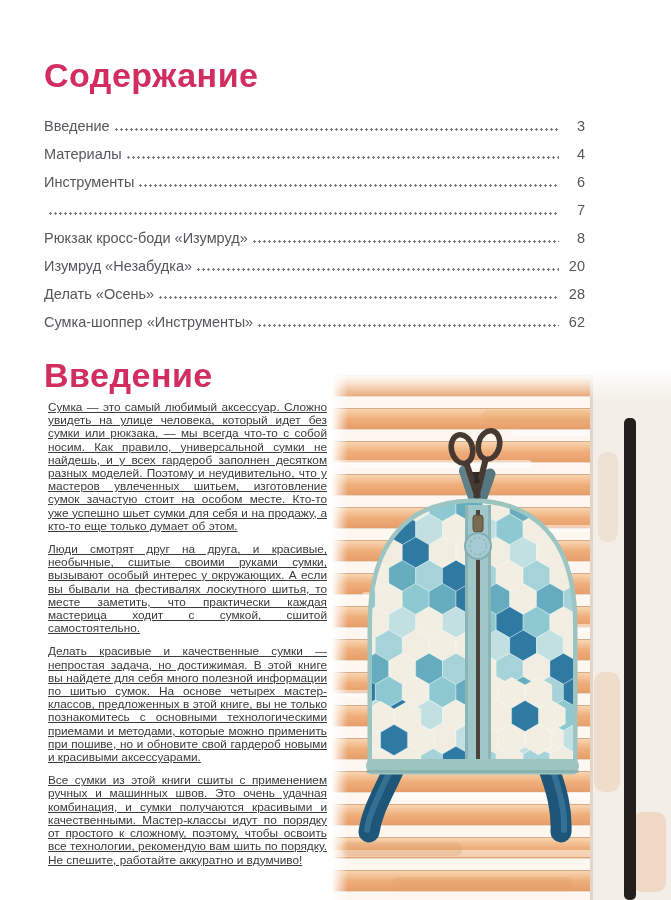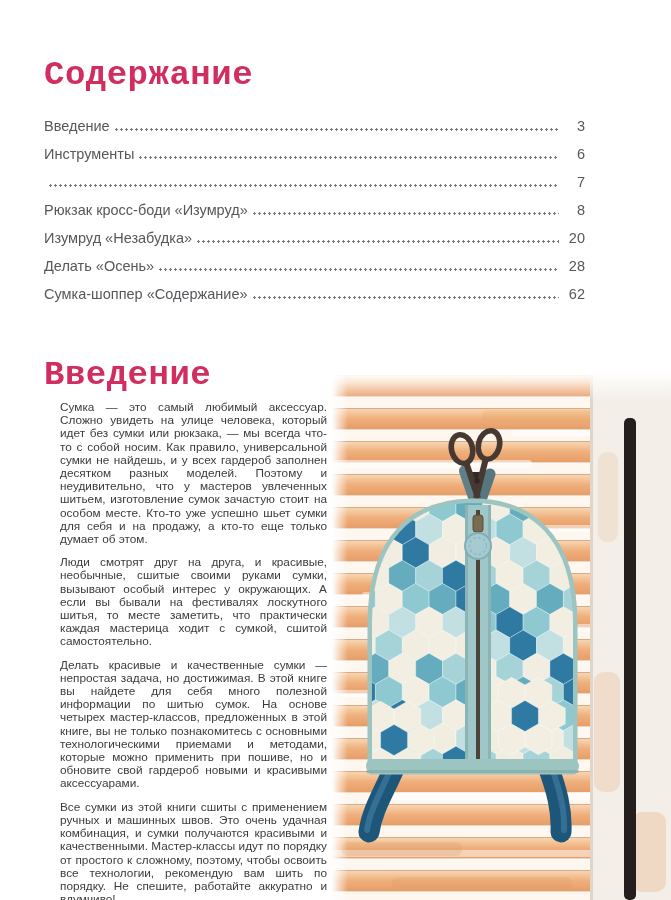--- a/index.html
+++ b/index.html
@@ -4,21 +4,21 @@
 <style>
   html,body{margin:0;padding:0;background:#888;}
   .page{
     position:relative;width:671px;height:900px;margin:0 auto;
     background:#ffffff;overflow:hidden;
     font-family:"Liberation Sans",sans-serif;
   }
   
   .display-title{
     position:absolute;left:44px;margin:0;
-    font-family:Liberation Mono, monospace;
+    font-family:Liberation Sans, sans-serif;
     font-weight:700;font-size:34px;line-height:1;
     color:#d12d5f;letter-spacing:.5px;
   }
   #toc-title{top:58px;}
   #intro-title{top:358px;}
   
   .toc{position:absolute;left:44px;top:106px;width:541px;}
   .toc-row{display:flex;align-items:flex-end;height:28px;}
   .toc-label{font-size:14.5px;color:#56575b;white-space:nowrap;}
   .toc-dots{
@@ -26,39 +26,44 @@
     background-image:radial-gradient(circle,#7b7c80 1px,rgba(0,0,0,0) 1.3px);
     background-size:5px 3px;background-repeat:repeat-x;background-position:0 50%;
   }
   .toc-page{font-size:14.5px;color:#56575b;min-width:22px;text-align:right;}
   
   .body-col{
     position:absolute;left:44px;top:401px;width:283px;
     font-size:11.8px;line-height:13.2px;color:#3b3b3d;
     text-align:justify;
   }
-  .body-col p{margin:0 0 10px 16px;}
+  .body-col p{margin:0 0 10px 4px;text-decoration:underline;}
   
   .photo{position:absolute;left:332px;top:372px;width:339px;height:528px;margin:0;}
   .photo svg{display:block;}
 </style>
 </head>
 <body>
 
 <div class="page">
 
   <h1 class="display-title" id="toc-title">Содержание</h1>
 
   <div class="toc" id="toc-list">
       <div class="toc-row">
         <span class="toc-label">Введение</span>
         <span class="toc-dots"></span>
         <span class="toc-page">3</span>
       </div>
       <div class="toc-row">
+        <span class="toc-label">Материалы</span>
+        <span class="toc-dots"></span>
+        <span class="toc-page">4</span>
+      </div>
+      <div class="toc-row">
         <span class="toc-label">Инструменты</span>
         <span class="toc-dots"></span>
         <span class="toc-page">6</span>
       </div>
       <div class="toc-row">
         <span class="toc-dots"></span>
         <span class="toc-page">7</span>
       </div>
       <div class="toc-row">
         <span class="toc-label">Рюкзак кросс-боди «Изумруд»</span>
@@ -69,21 +74,21 @@
         <span class="toc-label">Изумруд «Незабудка»</span>
         <span class="toc-dots"></span>
         <span class="toc-page">20</span>
       </div>
       <div class="toc-row">
         <span class="toc-label">Делать «Осень»</span>
         <span class="toc-dots"></span>
         <span class="toc-page">28</span>
       </div>
       <div class="toc-row">
-        <span class="toc-label">Сумка-шоппер «Содержание»</span>
+        <span class="toc-label">Сумка-шоппер «Инструменты»</span>
         <span class="toc-dots"></span>
         <span class="toc-page">62</span>
       </div>
     </div>
 
   <h1 class="display-title" id="intro-title">Введение</h1>
 
   <div class="body-col" id="intro-text">
       <p>Сумка — это самый любимый аксессуар. Сложно увидеть на улице человека, который идет без сумки или рюкзака, — мы всегда что-то с собой носим. Как правило, универсальной сумки не найдешь, и у всех гардероб заполнен десятком разных моделей. Поэтому и неудивительно, что у мастеров увлеченных шитьем, изготовление сумок зачастую стоит на особом месте. Кто-то уже успешно шьет сумки для себя и на продажу, а кто-то еще только думает об этом.</p>
       <p>Люди смотрят друг на друга, и красивые, необычные, сшитые своими руками сумки, вызывают особый интерес у окружающих. А если вы бывали на фестивалях лоскутного шитья, то месте заметить, что практически каждая мастерица ходит с сумкой, сшитой самостоятельно.</p>

